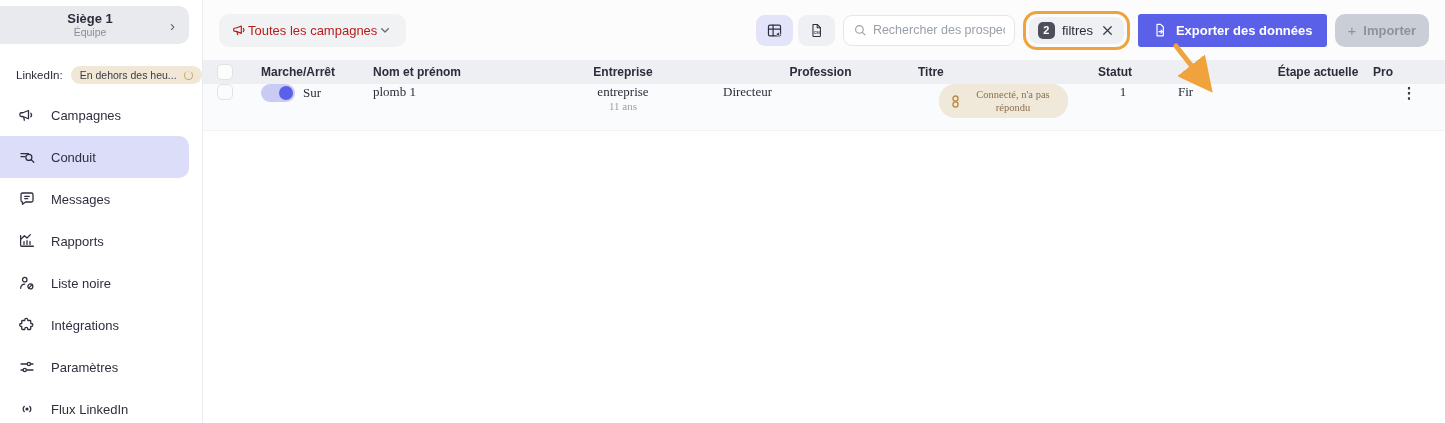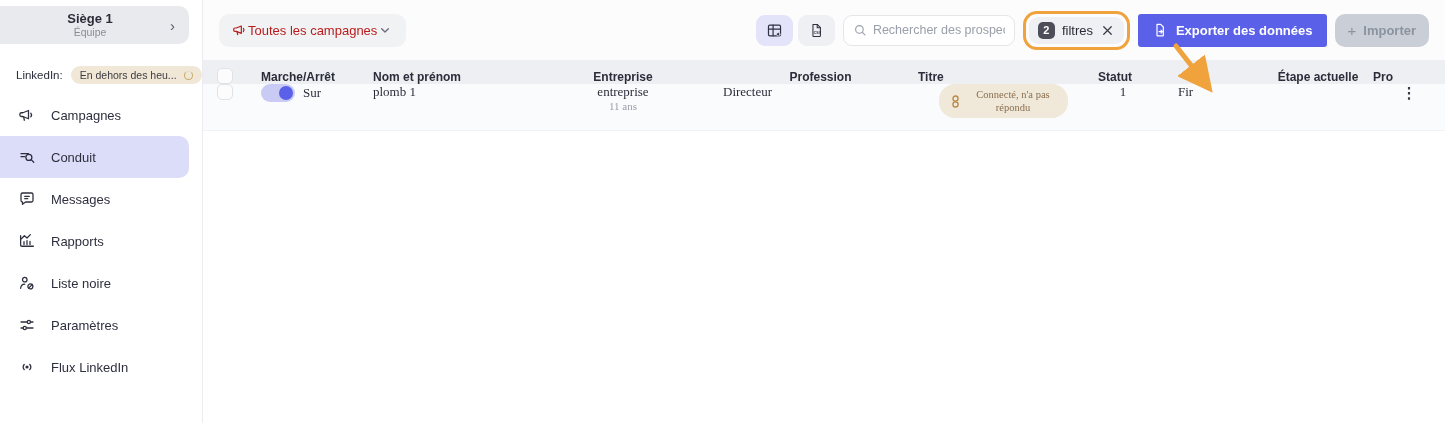--- a/index.html
+++ b/index.html
@@ -56,21 +56,21 @@
   .chip-close { width:15px; height:15px; color:#3a3c48; cursor:pointer; display:flex; }
   .chip-close svg { width:15px; height:15px; }
   .btn-export { background:#5a60e8; color:#ffffff; border:none; border-radius:3px; height:33px; padding:0 14px;
     display:flex; align-items:center; gap:8px; font-size:13px; font-weight:600; cursor:pointer; font-family:inherit; }
   .btn-export svg { width:16px; height:16px; }
   .btn-import { background:#caced6; color:#8b939e; border:none; border-radius:10px; height:33px; padding:0 13px;
     display:flex; align-items:center; gap:7px; font-size:13px; font-weight:600; cursor:not-allowed; font-family:inherit; }
   .btn-import .plus { font-size:15px; font-weight:400; }
 
   
-  .thead { height:24px; flex:0 0 24px; background:#edeff3; display:flex; align-items:flex-end; padding:0 8px 0 14px;
+  .thead { height:24px; flex:0 0 24px; background:#edeff3; display:flex; align-items:center; padding:0 8px 0 14px;
     font-size:12px; font-weight:700; color:#2b2d3a; }
   .trow { height:47px; flex:0 0 47px; background:#fafbfd; display:flex; align-items:flex-start; padding:0 24px 0 14px;
     font-size:13px; color:#2b2d3a; border-bottom:1px solid #f1f2f5;font-family:Liberation Serif, serif; }
   .col-check { width:44px; display:flex; align-items:center; }
   .col-toggle { width:112px; display:flex; align-items:center; gap:8px; }
   .col-name { width:150px; }
   .col-company { width:200px; text-align:center; line-height:1.2; }
   .col-prof { width:195px; text-align:center; }
   .col-title { width:180px; }
   .col-status { width:165px; display:flex; align-items:center; }
@@ -158,20 +158,28 @@
               <path d="M3.5 19c.4-3.8 2.8-5.5 5.5-5.5"></path>
               <circle cx="16.5" cy="16.5" r="3.3"></circle>
               <path d="M14.2 18.8l4.6-4.6"></path>
             </svg>
         </span>
         <span>Liste noire</span>
       </div>
       <div class="nav-item">
         <span class="nav-icon">
           <svg viewBox="0 0 24 24" fill="none" stroke="currentColor" stroke-width="1.7" stroke-linecap="round" stroke-linejoin="round">
+              <path d="M9 5.2a2 2 0 0 1 4 0V6h3a1 1 0 0 1 1 1v3h.8a2 2 0 0 1 0 4H17v3a1 1 0 0 1-1 1h-3v-.8a2 2 0 0 0-4 0V18H6a1 1 0 0 1-1-1v-3h-.8a2 2 0 0 1 0-4H5V7a1 1 0 0 1 1-1h3z"></path>
+            </svg>
+        </span>
+        <span>Intégrations</span>
+      </div>
+      <div class="nav-item">
+        <span class="nav-icon">
+          <svg viewBox="0 0 24 24" fill="none" stroke="currentColor" stroke-width="1.7" stroke-linecap="round" stroke-linejoin="round">
               <path d="M4 8h16M4 16h16"></path>
               <circle cx="14.5" cy="8" r="2.1" fill="#ffffff"></circle>
               <circle cx="9" cy="16" r="2.1" fill="#ffffff"></circle>
             </svg>
         </span>
         <span>Paramètres</span>
       </div>
       <div class="nav-item">
         <span class="nav-icon">
           <svg viewBox="0 0 24 24" fill="none" stroke="currentColor" stroke-width="1.7" stroke-linecap="round" stroke-linejoin="round">

